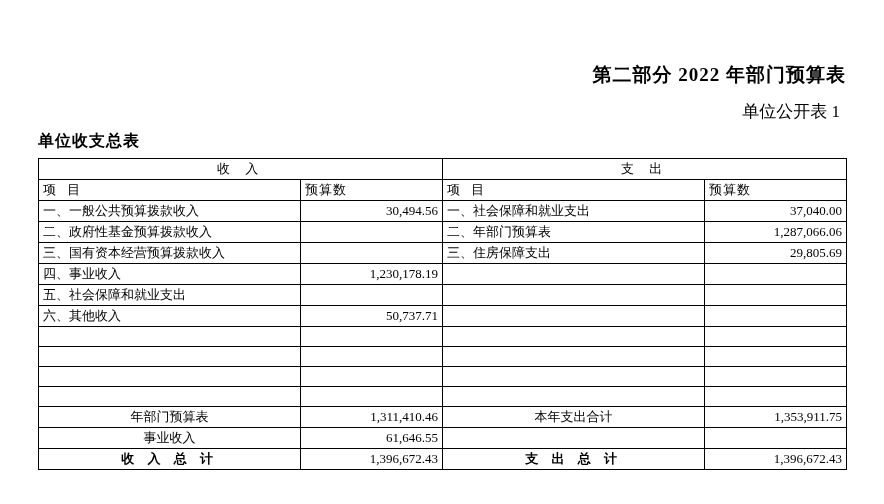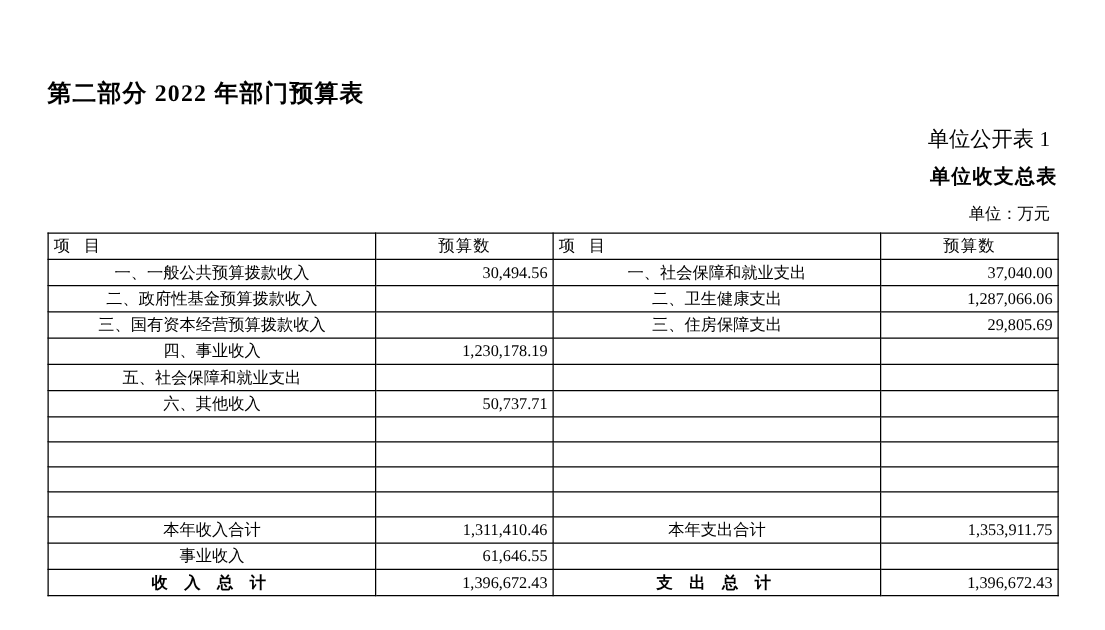--- a/index.html
+++ b/index.html
@@ -15,34 +15,34 @@
     overflow: hidden;
   }
   .page {
     position: relative;
     width: 884px;
     height: 504px;
     box-sizing: border-box;
     padding: 0 38px;
   }
   .doc-title {
-    text-align: left;
+    text-align: right;
     font-size: 19px;
     font-weight: bold;
     letter-spacing: 1px;
     margin-top: 62px;
   }
   .public-table-no {
     text-align: right;
     font-size: 17px;
     margin-top: 12px;
     padding-right: 6px;
   }
   .sub-title {
-    text-align: right;
+    text-align: left;
     font-size: 16px;
     font-weight: bold;
     letter-spacing: 1px;
     margin-top: 8px;
   }
   .unit-note {
     text-align: right;
     font-size: 13px;
     margin-top: 10px;
     padding-right: 6px;
@@ -70,27 +70,27 @@
     letter-spacing: 6px;
     height: 24px;
   }
   .hdr-sub {
     text-align: left;
     font-size: 13px;
     letter-spacing: 4px;
     height: 22px;
   }
   .hdr-amount {
-    text-align: center;
+    text-align: left;
     font-size: 13px;
     letter-spacing: 1px;
     height: 22px;
   }
   .item-text {
-    text-align: center;
+    text-align: left;
     padding-left: 8px;
   }
   .num {
     text-align: right;
     padding-right: 8px;
   }
   .row-total-label {
     text-align: center;
   }
   .grand-label {
@@ -104,47 +104,50 @@
 <body>
 
 <div class="page">
 
   <div class="doc-title">第二部分  2022 年部门预算表</div>
 
   <div class="public-table-no">单位公开表 1</div>
 
   <div class="sub-title">单位收支总表</div>
 
-  <div class="unit-note">单位：万元</div>
 
   <table class="budget">
     <colgroup>
       <col class="col-item">
         <col class="col-amount">
         <col class="col-item">
         <col class="col-amount">
     </colgroup>
     <tbody>
       <tr>
+        <td class="hdr-group" colspan="2">收        入</td>
+        <td class="hdr-group" colspan="2">支        出</td>
+      </tr>
+      <tr>
         <td class="hdr-sub">项        目</td>
         <td class="hdr-amount">预算数</td>
         <td class="hdr-sub">项        目</td>
         <td class="hdr-amount">预算数</td>
       </tr>
 
       <tr>
         <td class="item-text">一、一般公共预算拨款收入</td>
         <td class="num">30,494.56</td>
         <td class="item-text">一、社会保障和就业支出</td>
         <td class="num">37,040.00</td>
       </tr>
       <tr>
         <td class="item-text">二、政府性基金预算拨款收入</td>
         <td class="num"></td>
-        <td class="item-text">二、卫生健康支出</td>
+        <td class="item-text">二、年部门预算表</td>
         <td class="num">1,287,066.06</td>
       </tr>
       <tr>
         <td class="item-text">三、国有资本经营预算拨款收入</td>
         <td class="num"></td>
         <td class="item-text">三、住房保障支出</td>
         <td class="num">29,805.69</td>
       </tr>
       <tr>
         <td class="item-text">四、事业收入</td>
@@ -183,21 +186,21 @@
         <td class="num"></td>
       </tr>
       <tr class="empty-row">
         <td class="item-text"></td>
         <td class="num"></td>
         <td class="item-text"></td>
         <td class="num"></td>
       </tr>
 
       <tr>
-        <td class="row-total-label">本年收入合计</td>
+        <td class="row-total-label">年部门预算表</td>
         <td class="num">1,311,410.46</td>
         <td class="row-total-label">本年支出合计</td>
         <td class="num">1,353,911.75</td>
       </tr>
       <tr>
         <td class="row-total-label">事业收入</td>
         <td class="num">61,646.55</td>
         <td class="item-text"></td>
         <td class="num"></td>
       </tr>

